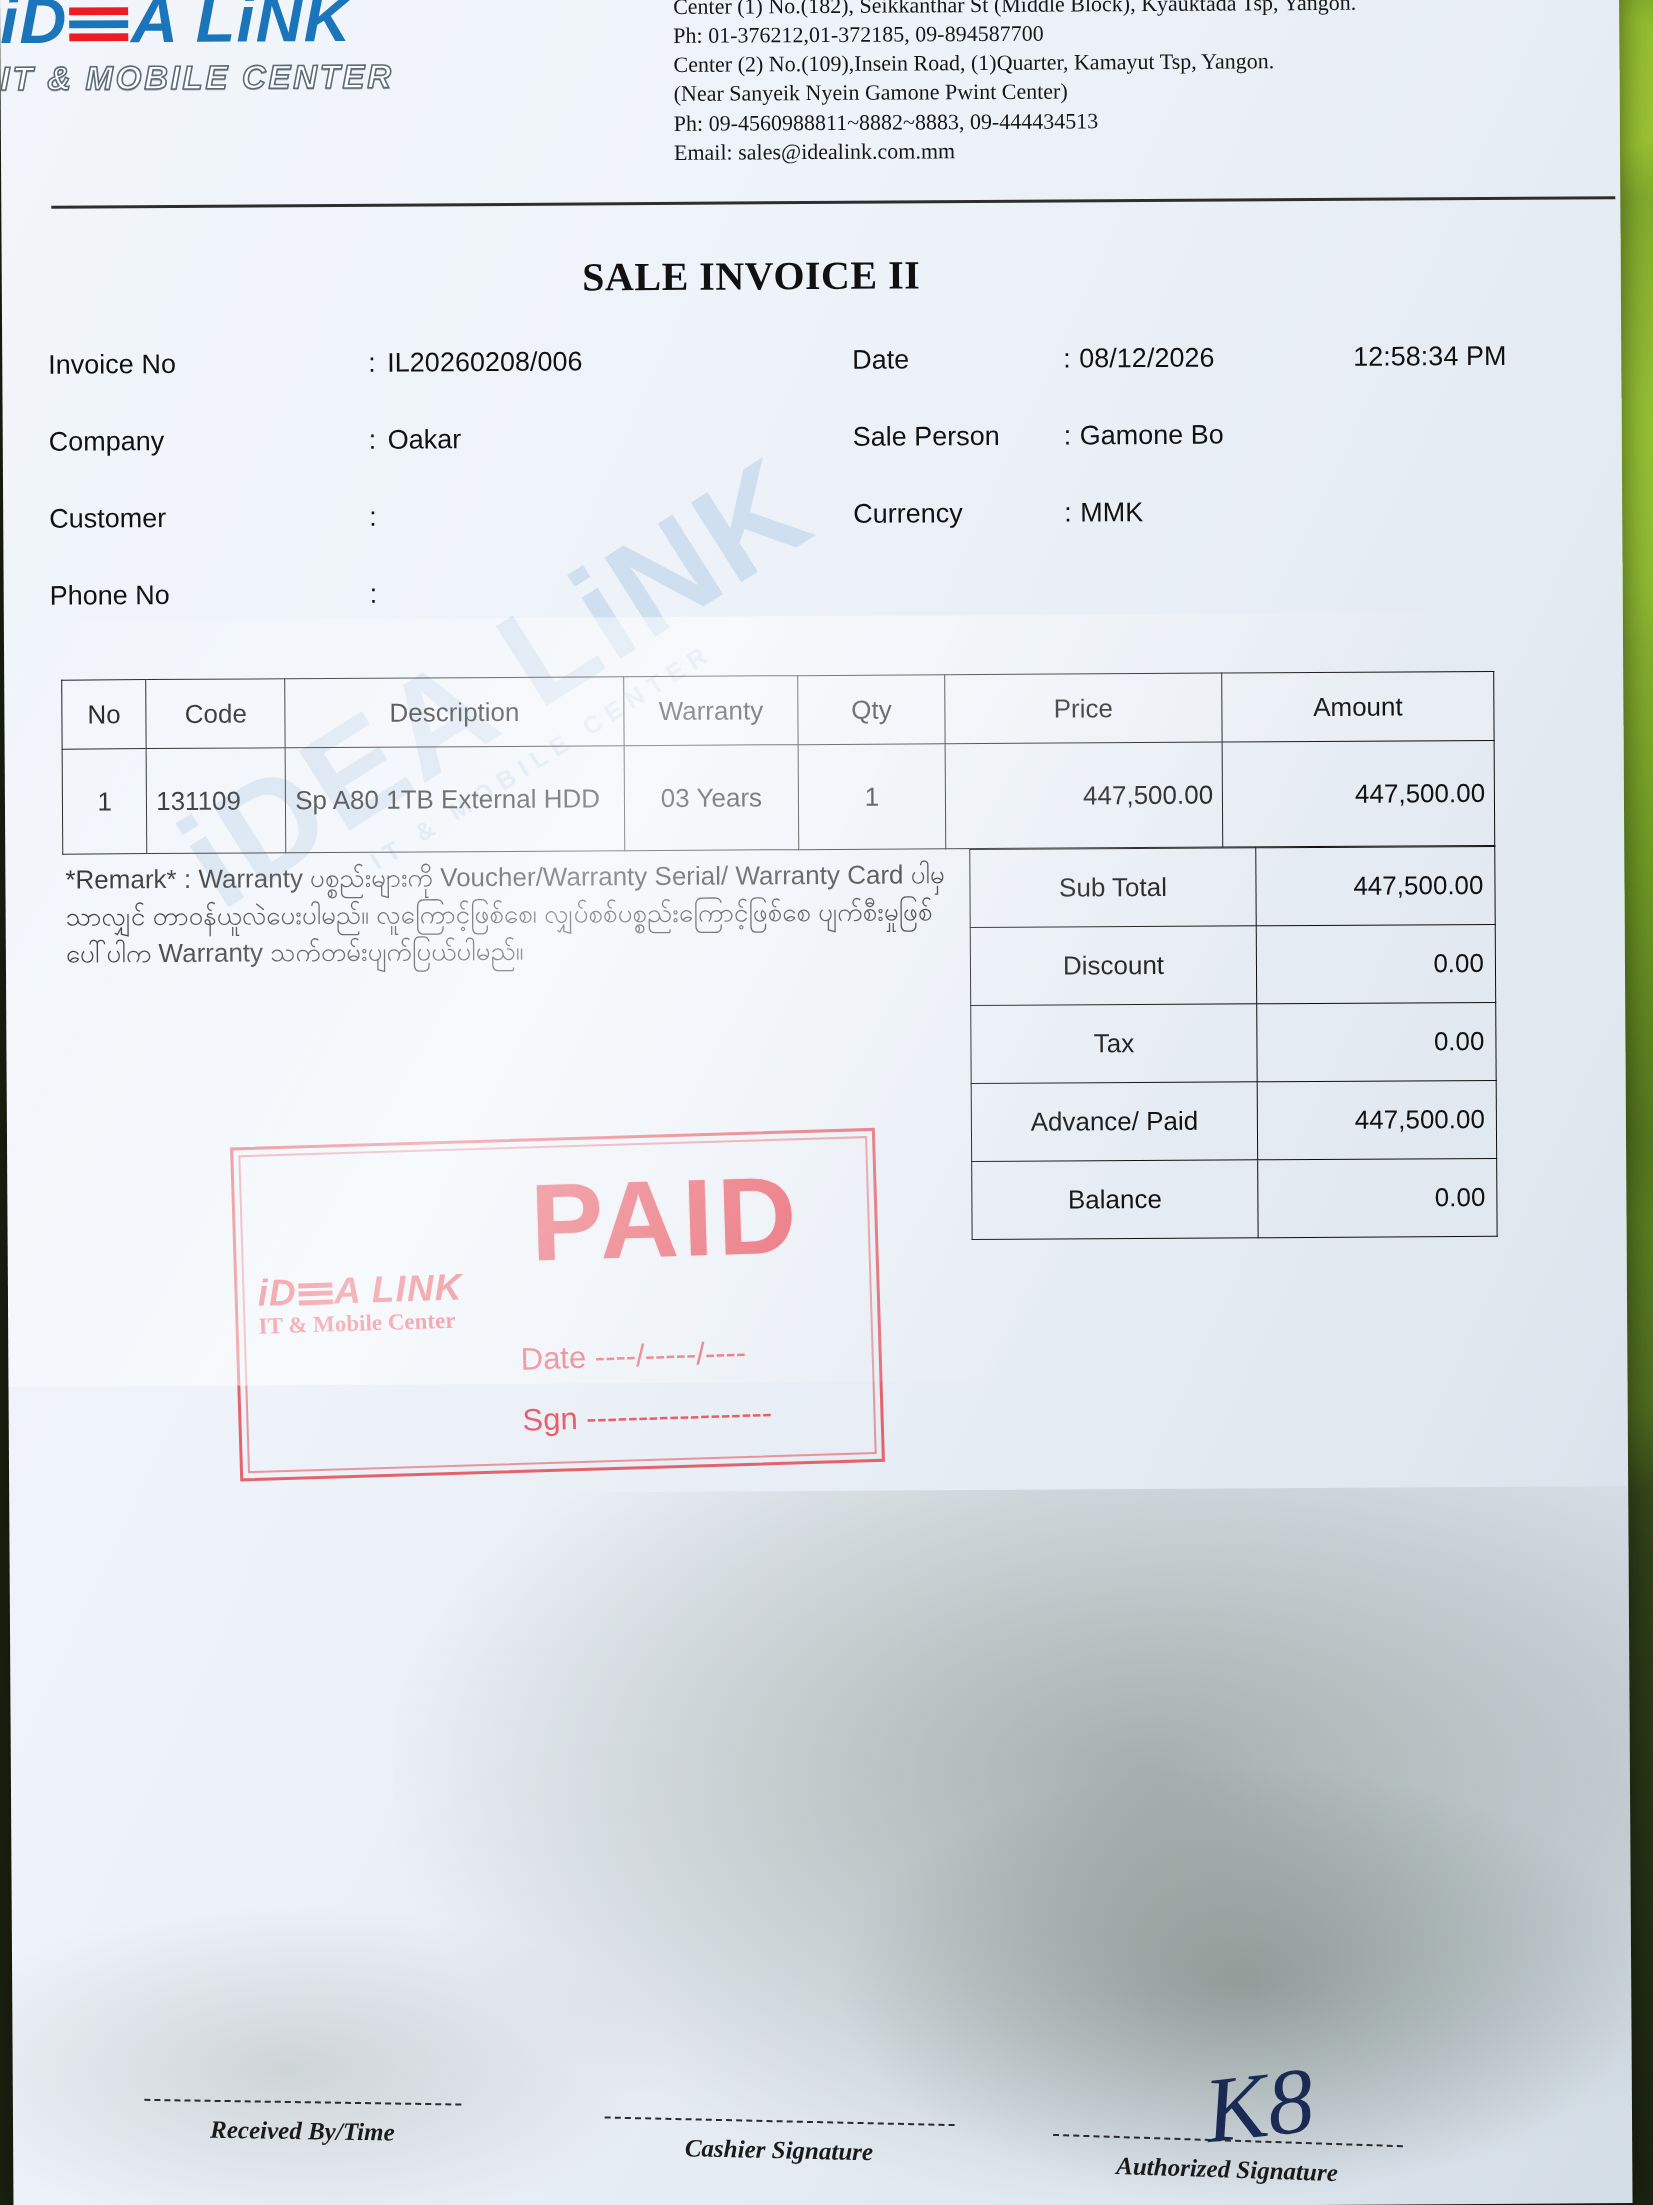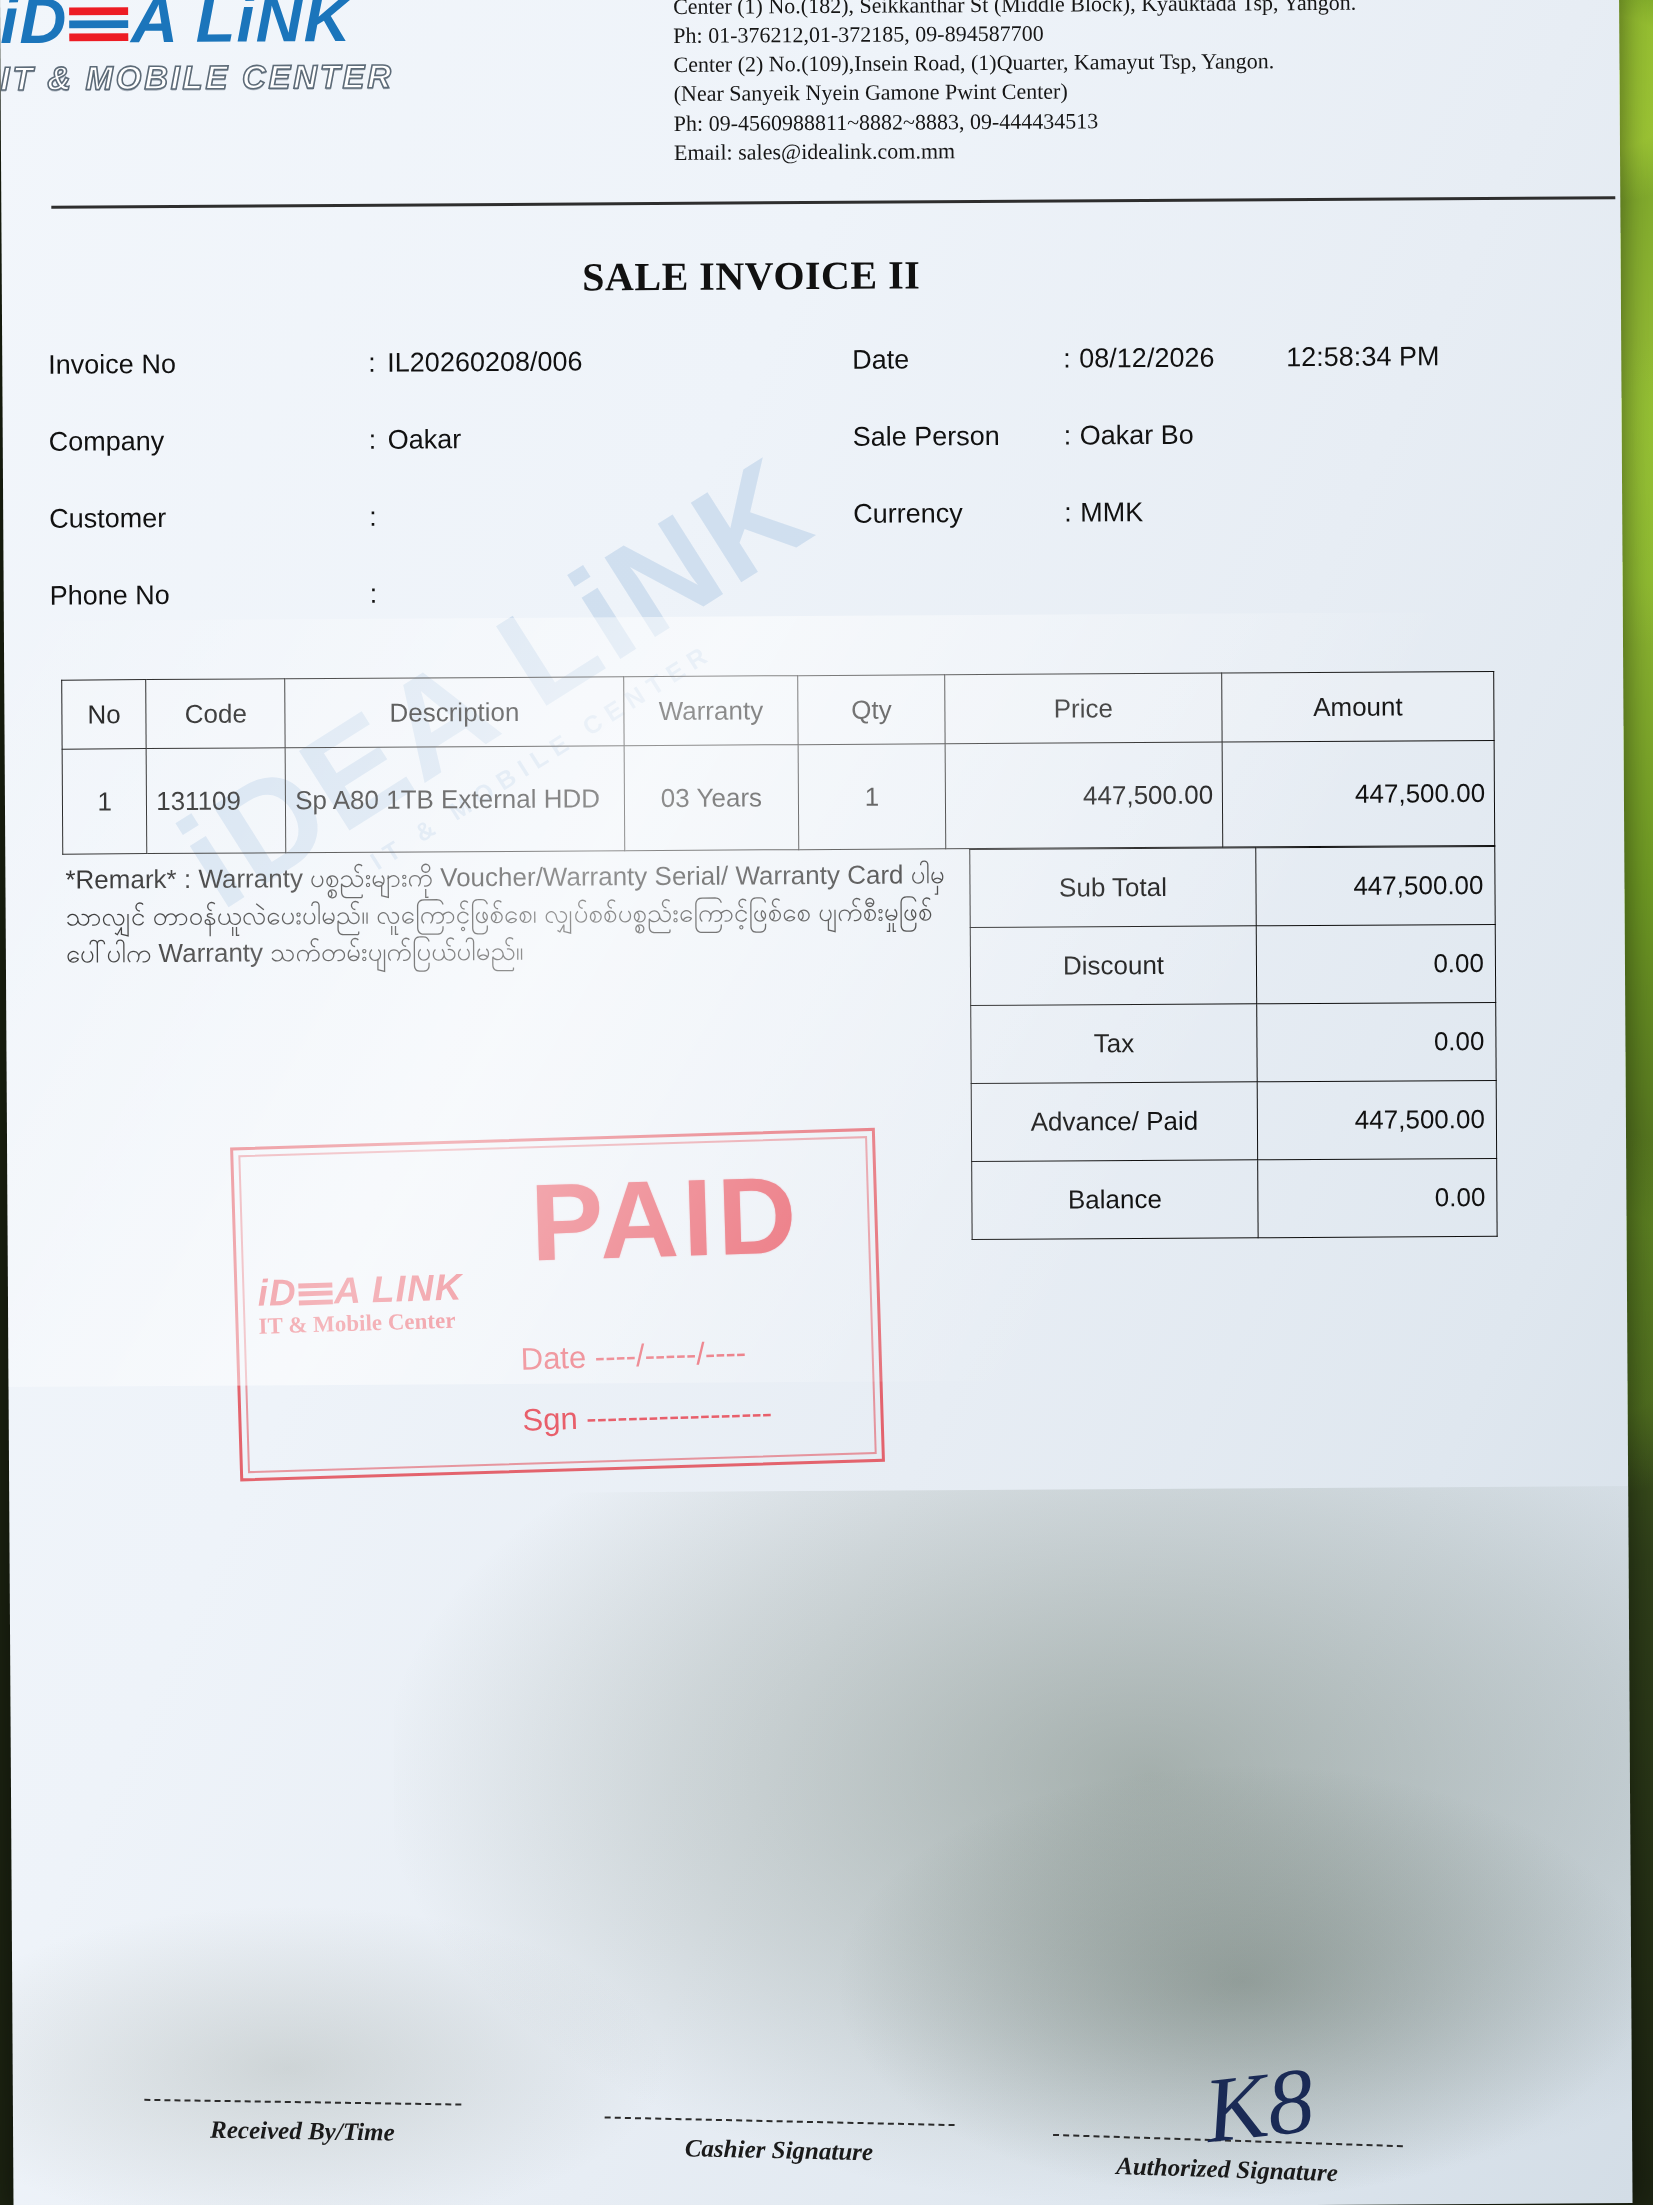--- a/index.html
+++ b/index.html
@@ -160,21 +160,21 @@
     position:absolute; left:46px; top:358px; width:1531px;
     font-size:27px; color:#111;
   }
   .meta-row{ position:relative; height:77px; }
   .m-label{ position:absolute; left:0; width:284px; }
   .m-colon{ position:absolute; left:320px; }
   .m-value{ position:absolute; left:339px; }
   .m-label2{ position:absolute; left:804px; width:257px; }
   .m-colon2{ position:absolute; left:1015px; }
   .m-value2{ position:absolute; left:1031px; }
-  .m-extra{ position:absolute; left:1238px;text-align:center; }
+  .m-extra{ position:absolute; left:1305px;text-align:center; }
 
   
   #items{
     position:absolute; left:57px; top:688px;
     width:1433px;
     border-collapse:collapse;
     font-size:26px;
     color:#111;
   }
   #items th, #items td{
@@ -359,21 +359,21 @@
       <span class="m-value2">08/12/2026</span>
       <span class="m-extra">12:58:34 PM</span>
     </div>
 
     <div class="meta-row">
       <span class="m-label">Company</span>
       <span class="m-colon">:</span>
       <span class="m-value">Oakar</span>
       <span class="m-label2">Sale Person</span>
       <span class="m-colon2">:</span>
-      <span class="m-value2">Oakar Bo</span>
+      <span class="m-value2">Gamone Bo</span>
     </div>
 
     <div class="meta-row">
       <span class="m-label">Customer</span>
       <span class="m-colon">:</span>
       <span class="m-value"></span>
       <span class="m-label2">Currency</span>
       <span class="m-colon2">:</span>
       <span class="m-value2">MMK</span>
     </div>

